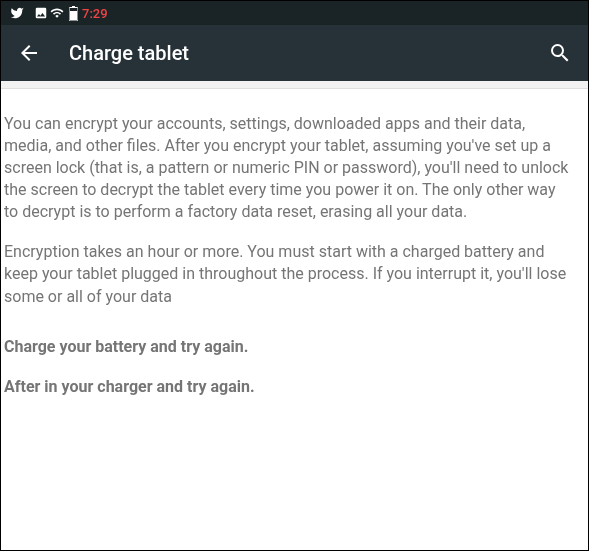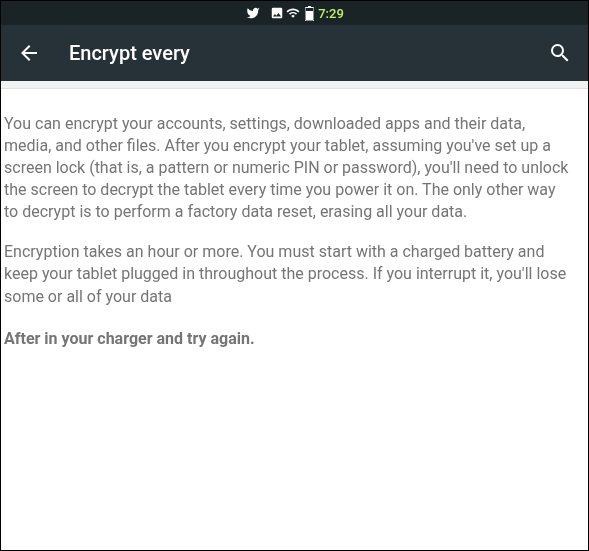--- a/index.html
+++ b/index.html
@@ -9,23 +9,23 @@
       font-family: Roboto, "Helvetica Neue", Arial, sans-serif;
       background: #ffffff;
       overflow: hidden;
       border: 1px solid #000;
     }
     .status-bar {
       height: 24px;
       background: #1a2326;
       display: flex;
       align-items: center;
-      justify-content: center;
+      justify-content: flex-start;
       padding: 4px 8px;
-      color: #bef264;
+      color: #ef4444;
     }
     .status-left {
       display: flex;
       align-items: center;
       gap: 8px;
     }
     .status-right {
       display: flex;
       align-items: center;
       gap: 4px;
@@ -63,21 +63,21 @@
       background: #f2f2f2;
       border-bottom: 1px solid #e0e0e0;
     }
     .content {
       padding: 24px 16px 16px 3px;
       color: #757575;
       font-size: 16px;
       line-height: 1.38;
     }
     .para1 { margin-bottom: 18px; }
-    .para2 { margin-bottom: 20px; }
+    .para2 { margin-bottom: 28px; }
     .warning {
       font-weight: 700;
       color: #757575;
       margin-bottom: 18px;
     }
   </style>
 </head>
 <body>
 
 <div class="status-bar">
@@ -109,27 +109,28 @@
     <span>7:29</span>
   </div>
 </div>
 
 <div class="app-bar">
   <span class="back-btn">
     <svg width="24" height="24" viewBox="0 0 24 24" fill="#ffffff">
         <path d="M20 11H7.83l5.59-5.59L12 4l-8 8 8 8 1.41-1.41L7.83 13H20v-2z"></path>
       </svg>
   </span>
-  <span class="app-bar-title">Encrypt every</span>
+  <span class="app-bar-title">Charge tablet</span>
   <span class="search-btn">
     <svg width="24" height="24" viewBox="0 0 24 24" fill="#ffffff">
         <path d="M15.5 14h-.79l-.28-.27A6.471 6.471 0 0 0 16 9.5 6.5 6.5 0 1 0 9.5 16c1.61 0 3.09-.59 4.23-1.57l.27.28v.79l5 4.99L20.49 19l-4.99-5zm-6 0C7.01 14 5 11.99 5 9.5S7.01 5 9.5 5 14 7.01 14 9.5 11.99 14 9.5 14z"></path>
       </svg>
   </span>
 </div>
 
 <div class="divider-strip"></div>
 
 <div class="content">
   <p class="para1">You can encrypt your accounts, settings, downloaded apps and their data, media, and other files. After you encrypt your tablet, assuming you've set up a screen lock (that is, a pattern or numeric PIN or password), you'll need to unlock the screen to decrypt the tablet every time you power it on. The only other way to decrypt is to perform a factory data reset, erasing all your data.</p>
   <p class="para2">Encryption takes an hour or more. You must start with a charged battery and keep your tablet plugged in throughout the process. If you interrupt it, you'll lose some or all of your data</p>
+  <p class="warning">Charge your battery and try again.</p>
   <p class="warning">After in your charger and try again.</p>
 </div>
 
 </body></html>

